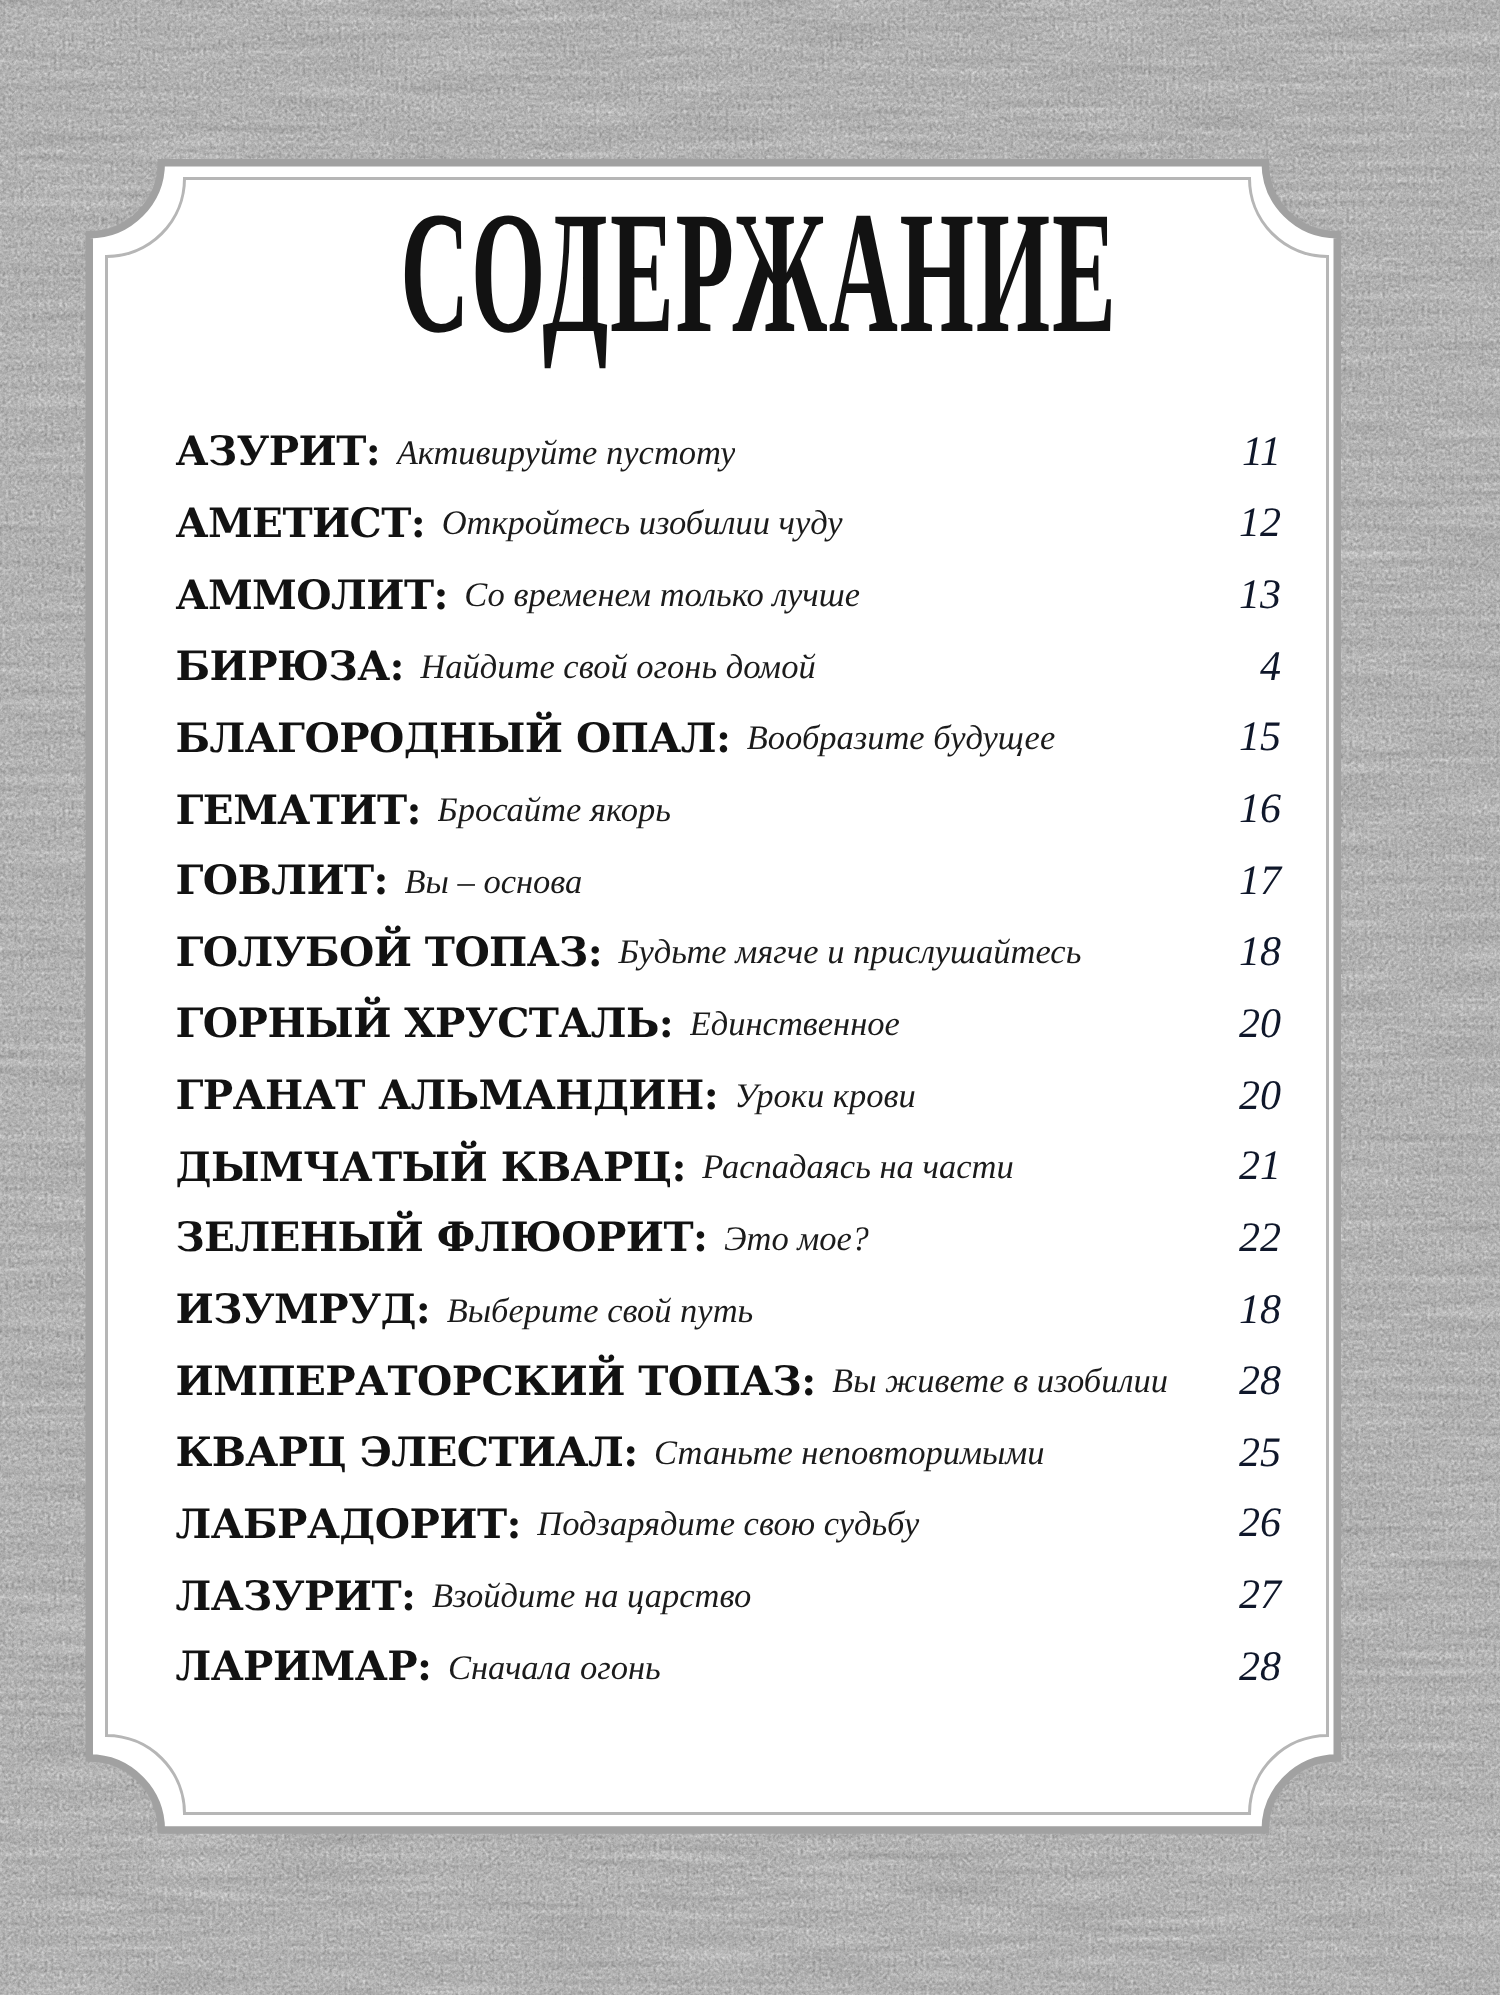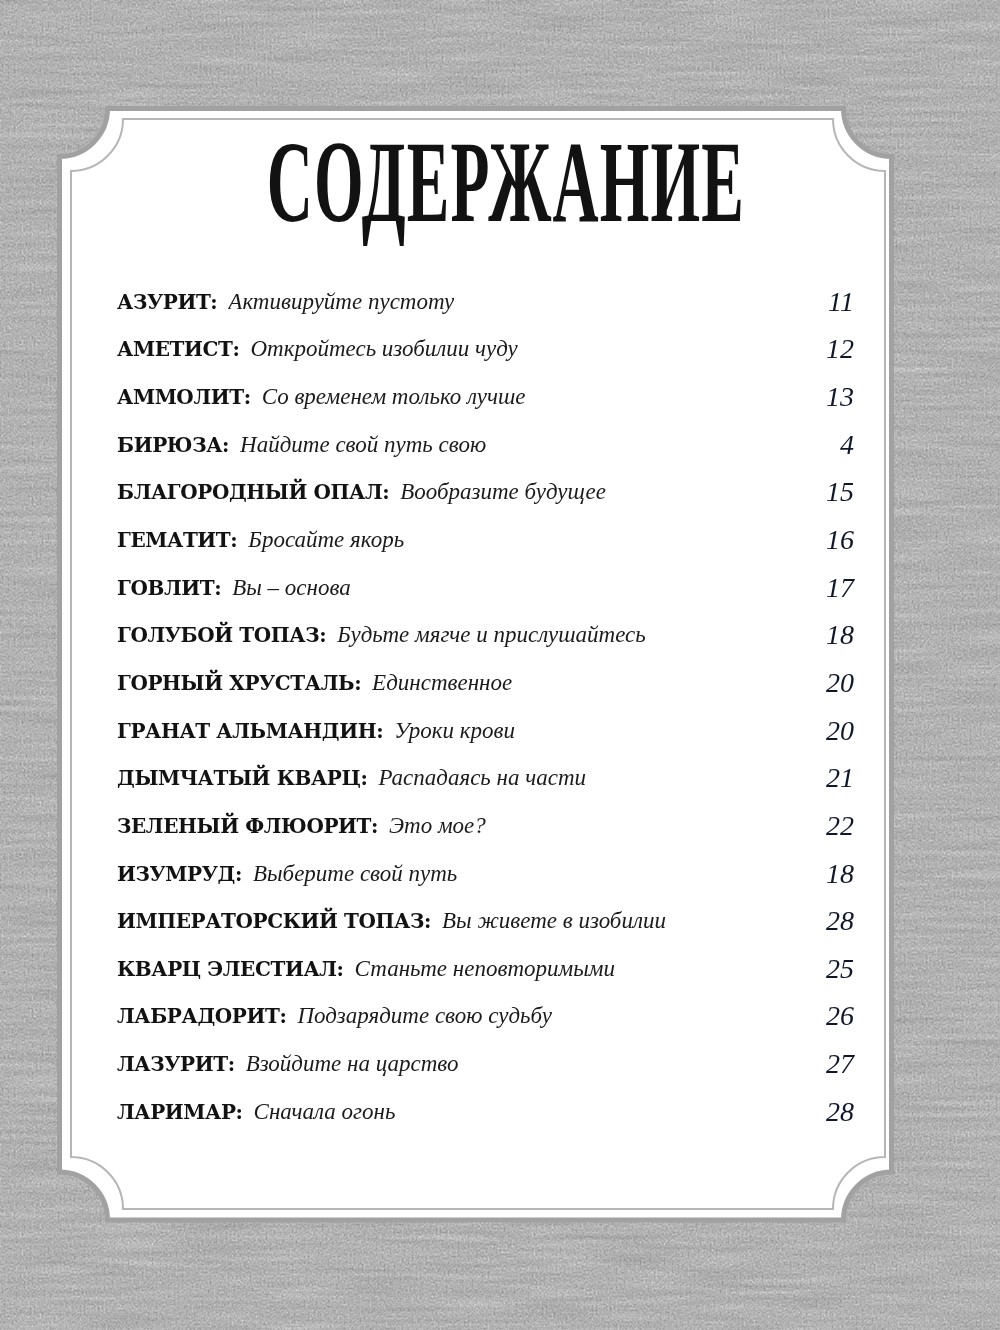--- a/index.html
+++ b/index.html
@@ -33,21 +33,21 @@
     position:absolute;left:95px;top:278px;width:737px;
   }
   .row{
     height:47.65px;
     display:flex;
     align-items:center;
   }
   .nm{
     font-family:"DejaVu Serif",serif;
     font-weight:700;
-    font-size:20px;
+    font-size:27px;
     letter-spacing:-0.4px;
     color:#121212;
     white-space:nowrap;
     flex:0 0 auto;
   }
   .sub{
     font-family:"Liberation Serif",serif;
     font-style:italic;
     font-size:23px;
     color:#1b1b1b;
@@ -103,21 +103,21 @@
         <span class="sub">Откройтесь изобилии чуду</span>
         <span class="num">12</span>
       </div>
       <div class="row">
         <span class="nm">АММОЛИТ:</span>
         <span class="sub">Со временем только лучше</span>
         <span class="num">13</span>
       </div>
       <div class="row">
         <span class="nm">БИРЮЗА:</span>
-        <span class="sub">Найдите свой путь свою</span>
+        <span class="sub">Найдите свой огонь домой</span>
         <span class="num">4</span>
       </div>
       <div class="row">
         <span class="nm">БЛАГОРОДНЫЙ ОПАЛ:</span>
         <span class="sub">Вообразите будущее</span>
         <span class="num">15</span>
       </div>
       <div class="row">
         <span class="nm">ГЕМАТИТ:</span>
         <span class="sub">Бросайте якорь</span>

